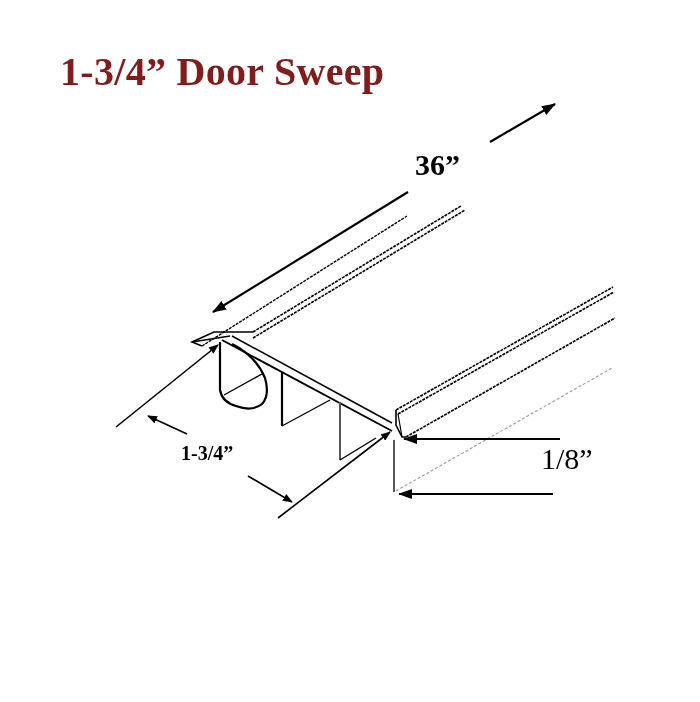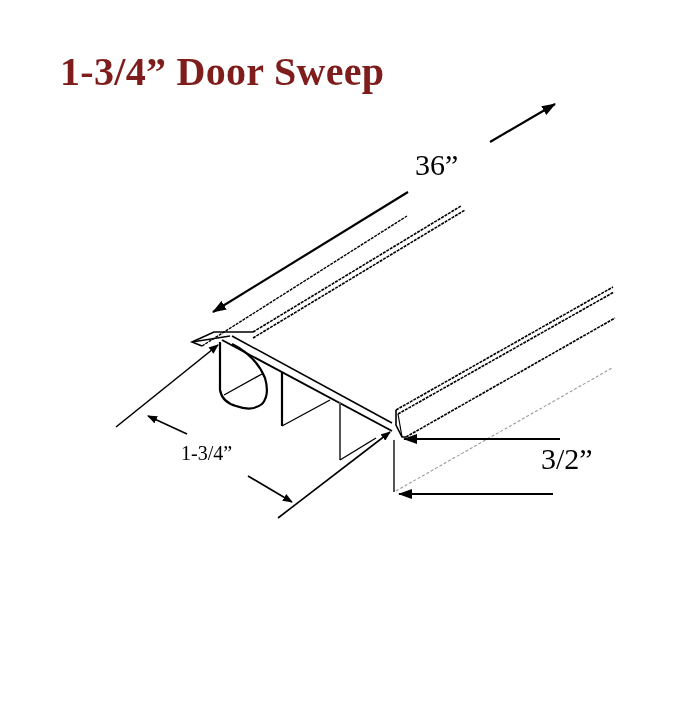--- a/index.html
+++ b/index.html
@@ -5,33 +5,33 @@
     html, body { margin: 0; padding: 0; background: #ffffff; }
     body { width: 700px; height: 702px; position: relative; overflow: hidden; }
     .title {
       position: absolute; left: 60px; top: 48px;
       font-family: "Liberation Serif", serif; font-weight: bold;
       font-size: 40px; color: #7f1d1d; white-space: nowrap; letter-spacing: 0.3px;
     }
     .label {
       position: absolute; font-family: "Liberation Serif", serif; color: #000; white-space: nowrap;
     }
-    .lbl-36 { left: 415px; top: 148px; font-size: 30px; }
-    .lbl-134 { left: 181px; top: 442px; font-size: 20px; font-weight: normal; }
+    .lbl-36 { left: 415px; top: 148px; font-size: 30px; font-weight: bold; }
+    .lbl-134 { left: 181px; top: 442px; font-size: 20px; font-weight: bold; }
     .lbl-12 { left: 541px; top: 442px; font-size: 30px; }
     svg.drawing { position: absolute; left: 0; top: 0; }
   </style>
 </head>
 <body>
 
 <div class="title">1-3/4” Door Sweep</div>
 
 <div class="label lbl-36">36”</div>
 <div class="label lbl-134">1-3/4”</div>
-<div class="label lbl-12">3/2”</div>
+<div class="label lbl-12">1/8”</div>
 
 <svg class="drawing" width="700" height="702" viewBox="0 0 700 702">
   <defs>
     <marker id="ah" markerWidth="10" markerHeight="8" refX="9" refY="4" orient="auto" markerUnits="userSpaceOnUse">
       <path d="M0,0 L10,4 L0,8 Z" fill="#000"></path>
     </marker>
     <marker id="ahs" markerWidth="14" markerHeight="10" refX="13" refY="5" orient="auto" markerUnits="userSpaceOnUse">
       <path d="M0,0 L14,5 L0,10 Z" fill="#000"></path>
     </marker>
   </defs>

